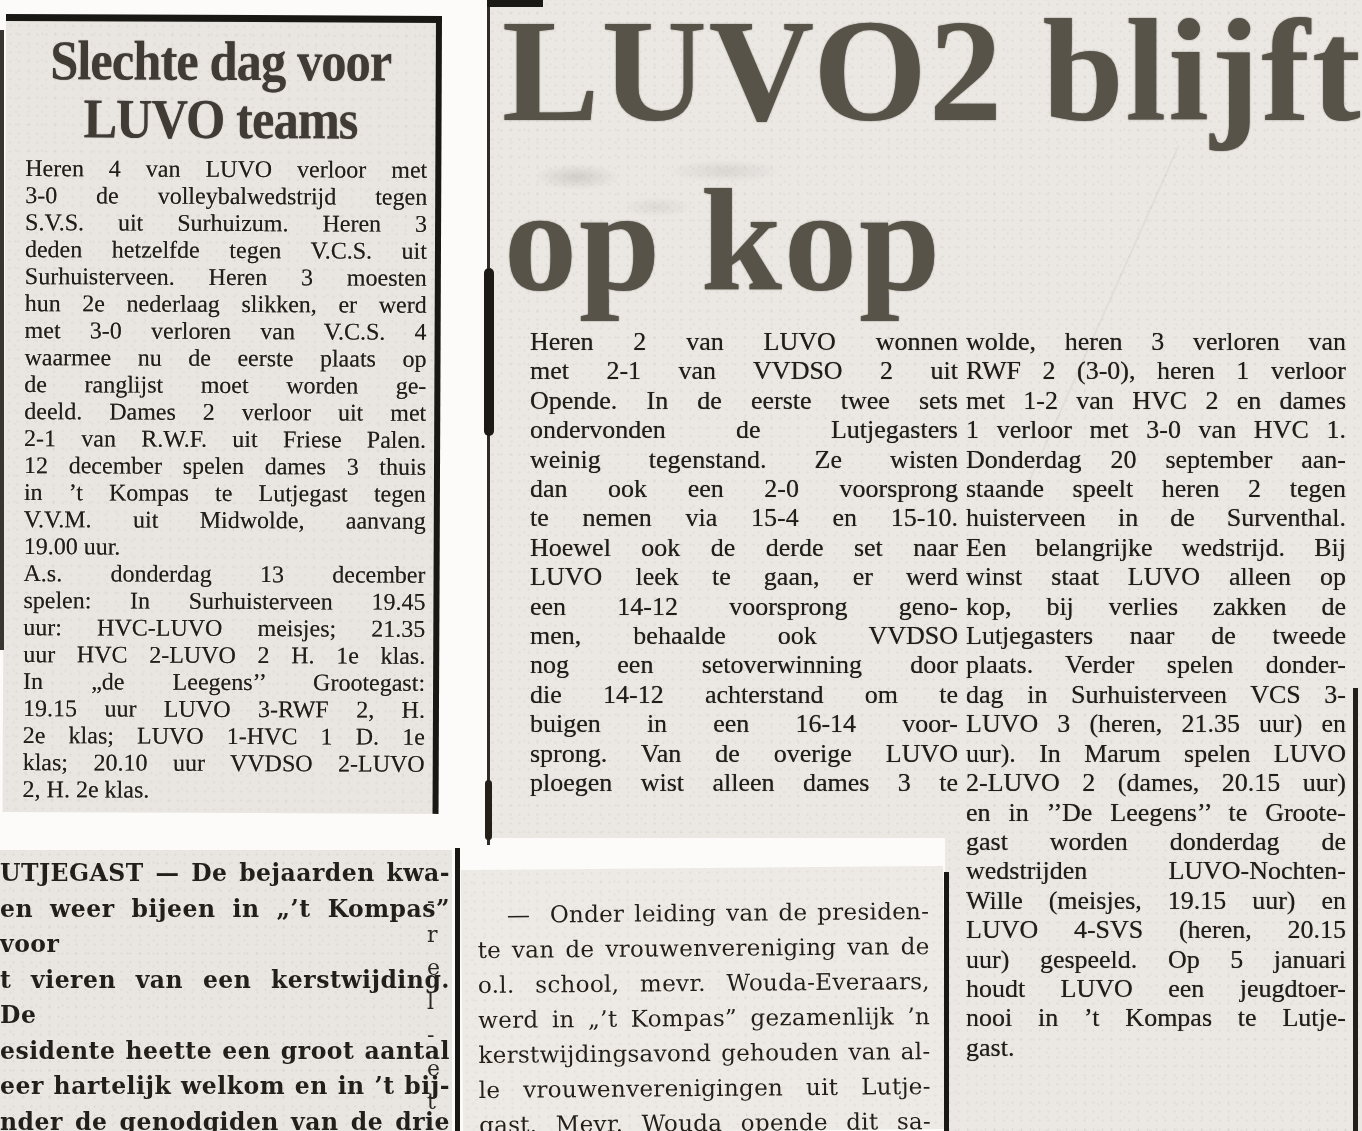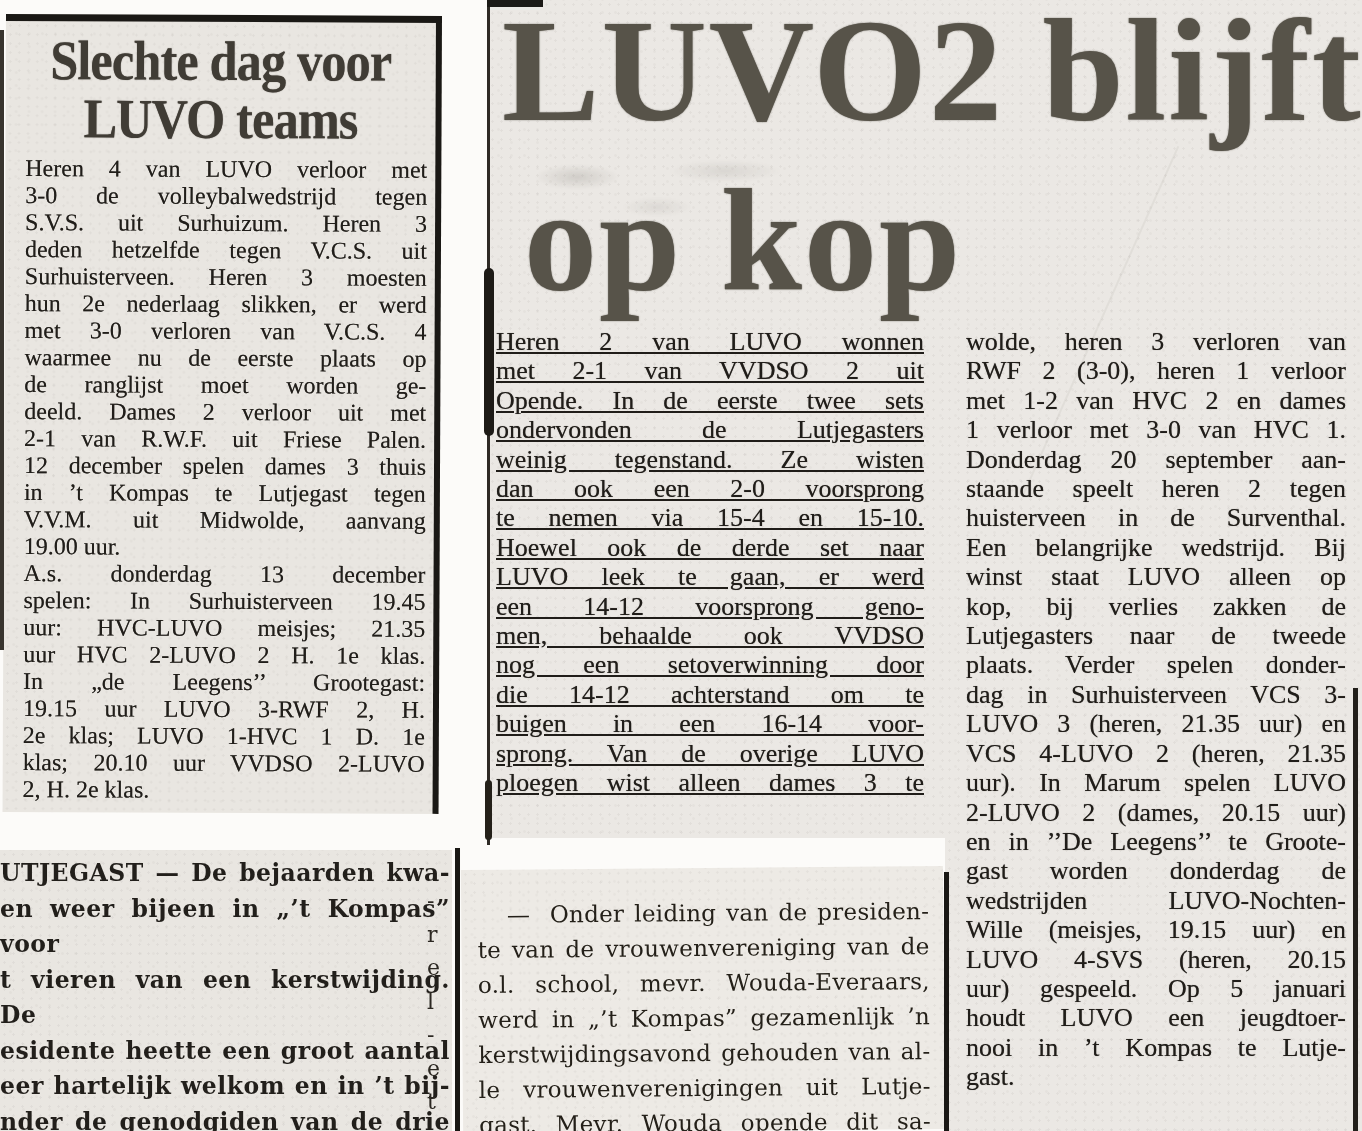--- a/index.html
+++ b/index.html
@@ -37,27 +37,27 @@
   }
   
   .piece-main-left  { left:488px; top:0; width:457px; height:838px; background-color:#ebe8e4; }
   .piece-main-right { left:945px; top:0; width:417px; height:1131px; background-color:#ebe8e4; }
   .main-h1 {
     position:absolute; color:#575349; font-weight:bold;
     font-size:146px; line-height:150px; letter-spacing:2px;
     white-space:nowrap; text-shadow:0 0 1.5px rgba(70,66,58,0.8);
   }
   .main-h1a { left:502px; top:-4px; }
-  .main-h1b { left:504px; top:166px;margin-left:20px; }
+  .main-h1b { left:504px; top:166px; }
   .newscol {
     position:absolute; color:#201d19;
     font-size:26px; line-height:29.4px;
     text-shadow:0 0 0.7px rgba(30,27,23,0.7);
   }
-  .col-main-left  { left:496px; top:327px; width:428px;text-decoration:underline; }
+  .col-main-left  { left:530px; top:327px; width:428px; }
   .col-main-right { left:966px; top:327px; width:380px; }
   
   .piece-bottom-left { left:0; top:850px; width:452px; height:281px; background-color:#e9e6e1;font-weight:bold; }
   .bl-body {
     margin:6px 2px 0 0; width:450px;
     font-family:"DejaVu Serif", serif;
     font-size:23.5px; line-height:35.5px; letter-spacing:0.5px; color:#221f1b;
   }
   
   .piece-bottom-middle {
@@ -144,21 +144,20 @@
       <div class="tline">Donderdag 20 september aan-</div>
       <div class="tline">staande speelt heren 2 tegen</div>
       <div class="tline">huisterveen in de Surventhal.</div>
       <div class="tline">Een belangrijke wedstrijd. Bij</div>
       <div class="tline">winst staat LUVO alleen op</div>
       <div class="tline">kop, bij verlies zakken de</div>
       <div class="tline">Lutjegasters naar de tweede</div>
       <div class="tline">plaats. Verder spelen donder-</div>
       <div class="tline">dag in Surhuisterveen VCS 3-</div>
       <div class="tline">LUVO 3 (heren, 21.35 uur) en</div>
-      <div class="tline">VCS 4-LUVO 2 (heren, 21.35</div>
       <div class="tline">uur). In Marum spelen LUVO</div>
       <div class="tline">2-LUVO 2 (dames, 20.15 uur)</div>
       <div class="tline">en in ’’De Leegens’’ te Groote-</div>
       <div class="tline">gast worden donderdag de</div>
       <div class="tline">wedstrijden LUVO-Nochten-</div>
       <div class="tline">Wille (meisjes, 19.15 uur) en</div>
       <div class="tline">LUVO 4-SVS (heren, 20.15</div>
       <div class="tline">uur) gespeeld. Op 5 januari</div>
       <div class="tline">houdt LUVO een jeugdtoer-</div>
       <div class="tline">nooi in ’t Kompas te Lutje-</div>

